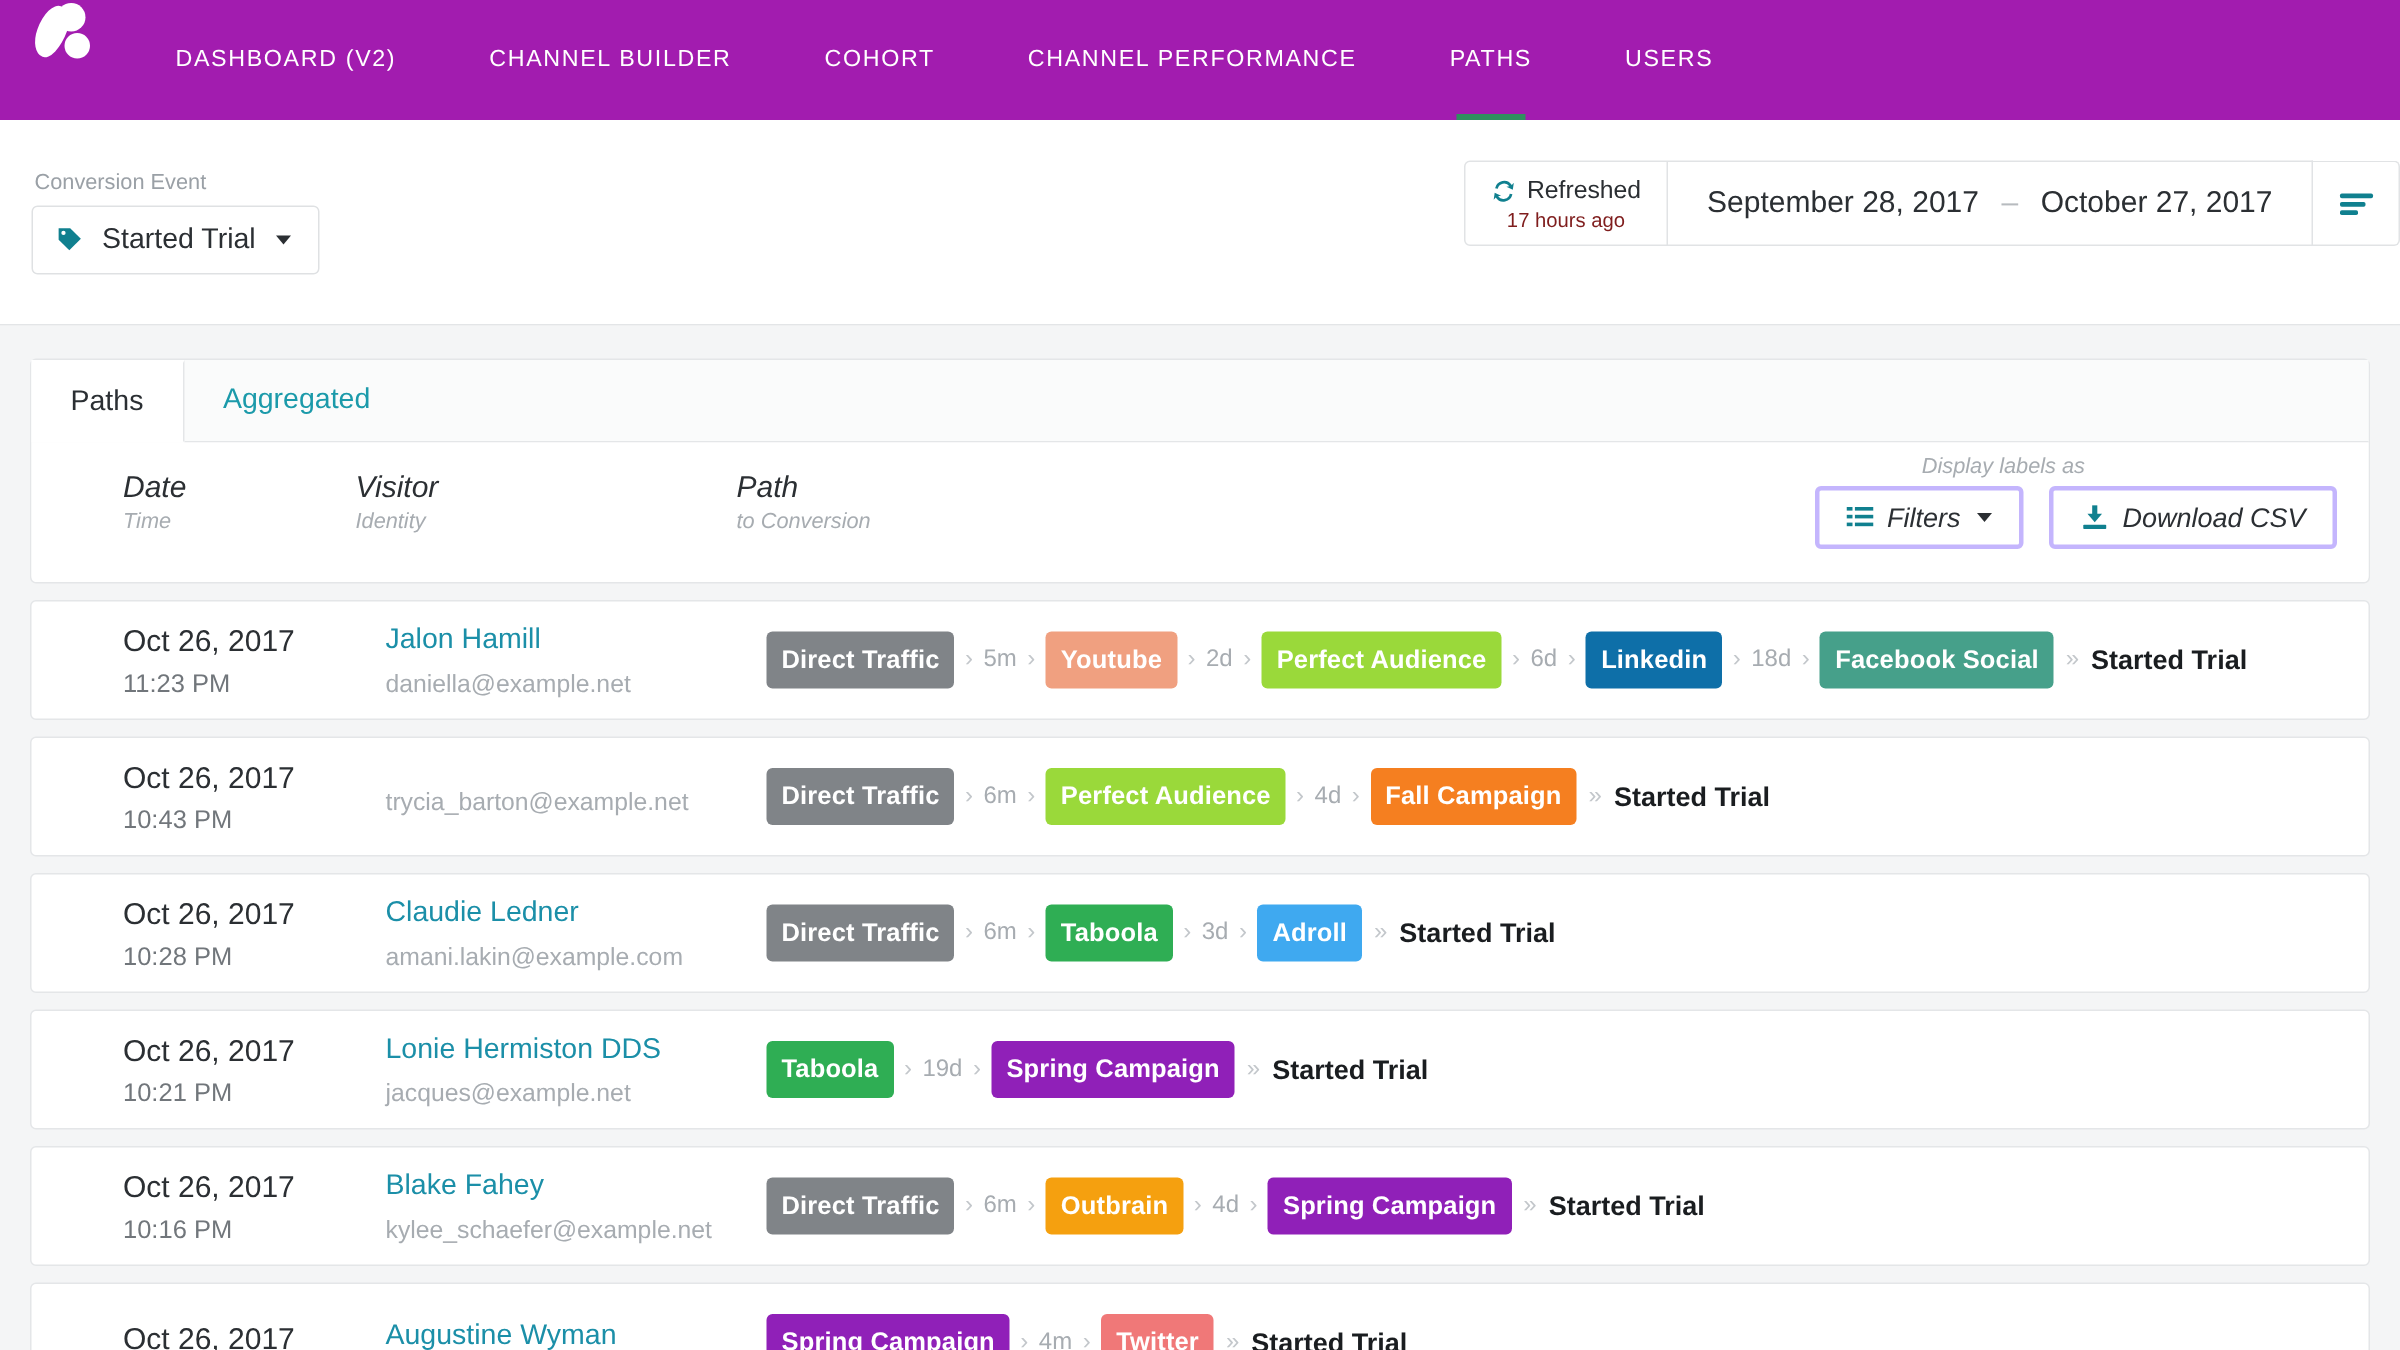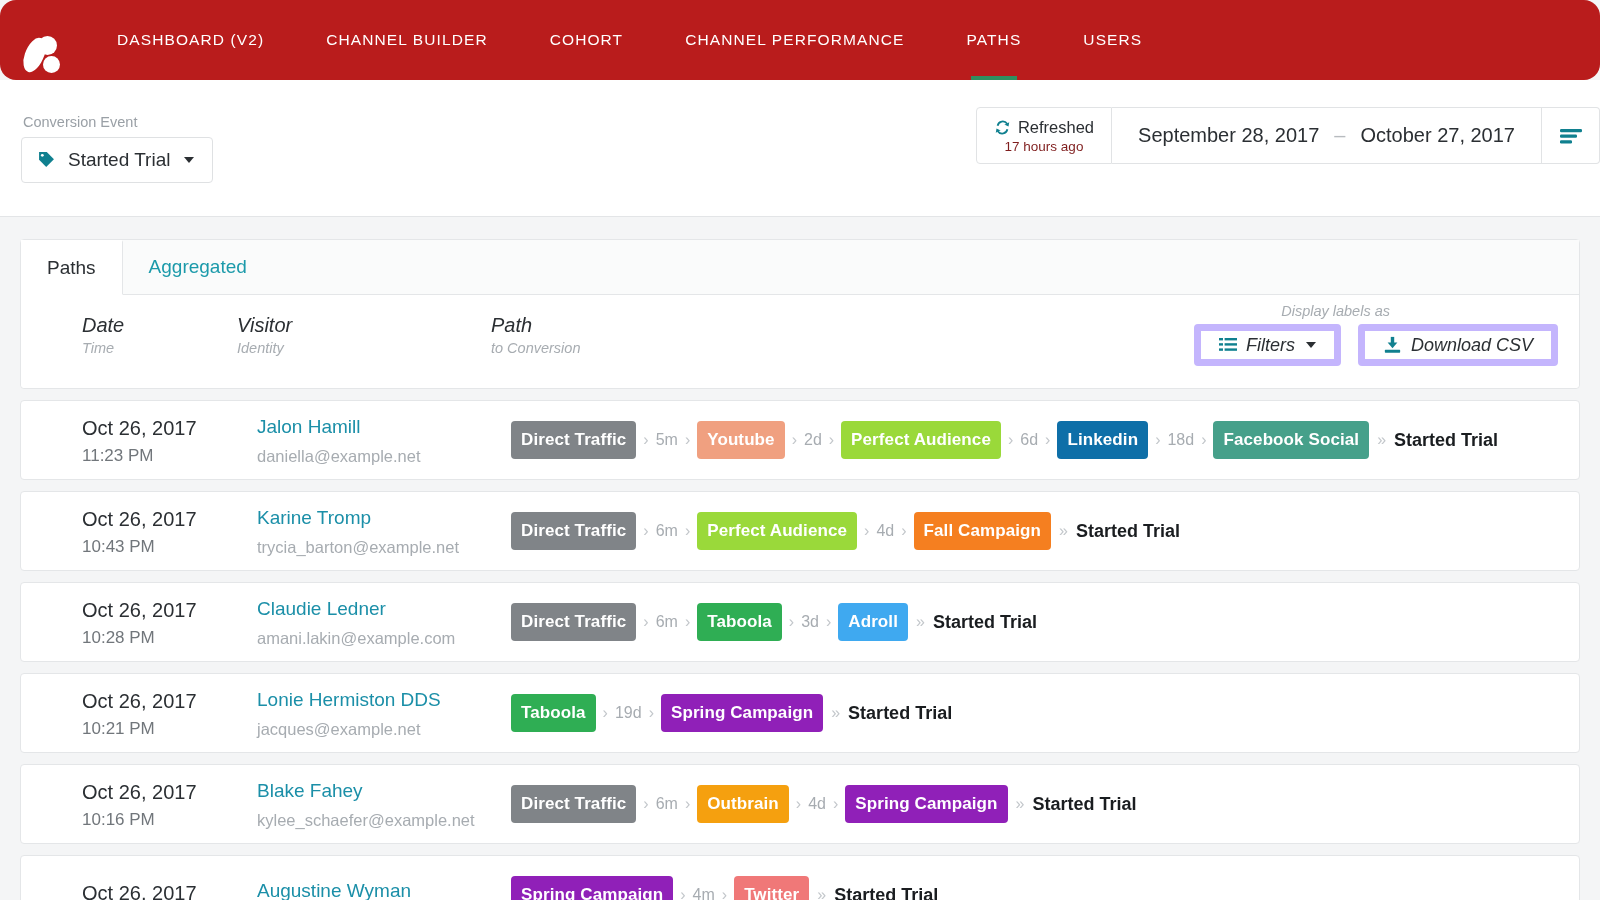--- a/index.html
+++ b/index.html
@@ -7,26 +7,25 @@
     width: 1600px; height: 900px;
     background: #f4f5f6;
     font-family: "Liberation Sans", sans-serif;
     overflow: hidden;
     -webkit-font-smoothing: antialiased;
   }
 
   
   .navbar {
     height: 80px;
-    background: #b91c1c;
-    display: flex;
-    align-items: flex-end;
+    background: #a21caf;
+    display: flex;
+    align-items: flex-start;
     padding: 0 0 0 22px;
     position: relative;
-    border-radius: 16px;
   }
   .logo {
     width: 42px; height: 46px;
     position: relative;
     margin-right: 22px;
     flex: 0 0 auto;
   }
   .logo .dot-a {
     position: absolute; left: 16px; top: 2px;
     width: 19px; height: 19px; border-radius: 50%;
@@ -216,21 +215,21 @@
     align-items: flex-end;
   }
   .display-label {
     font-size: 14.5px;
     color: #a7acb1;
     margin-bottom: 5px;
     margin-right: 168px;
   }
   .btn-row { display: flex; gap: 17px; }
   .btn {
-    border: 7px solid #c4b5fd;
+    border: 3px solid #c4b5fd;
     border-radius: 4px;
     height: 42px;
     display: flex;
     align-items: center;
     justify-content: center;
     padding: 0 18px;
     background: #fff;
     font-size: 18px;
     color: #2b2f33;
     cursor: pointer;
@@ -433,21 +432,20 @@
           <span class="dsep">»</span>
           <span class="conv-end">Started Trial</span>
         </div>
       </div>
       <div class="row">
         <div class="cell-date">
           <div class="d1">Oct 26, 2017</div>
           <div class="d2">10:43 PM</div>
         </div>
         <div class="cell-visitor">
-          <div class="v1">Karine Tromp</div>
           <div class="v2">trycia_barton@example.net</div>
         </div>
         <div class="cell-path">
           <span class="chip" style="background: rgb(128, 132, 136);">Direct Traffic</span>
           <span class="sep">›</span>
           <span class="gap">6m</span>
           <span class="sep">›</span>
           <span class="chip" style="background: rgb(154, 217, 58);">Perfect Audience</span>
           <span class="sep">›</span>
           <span class="gap">4d</span>

